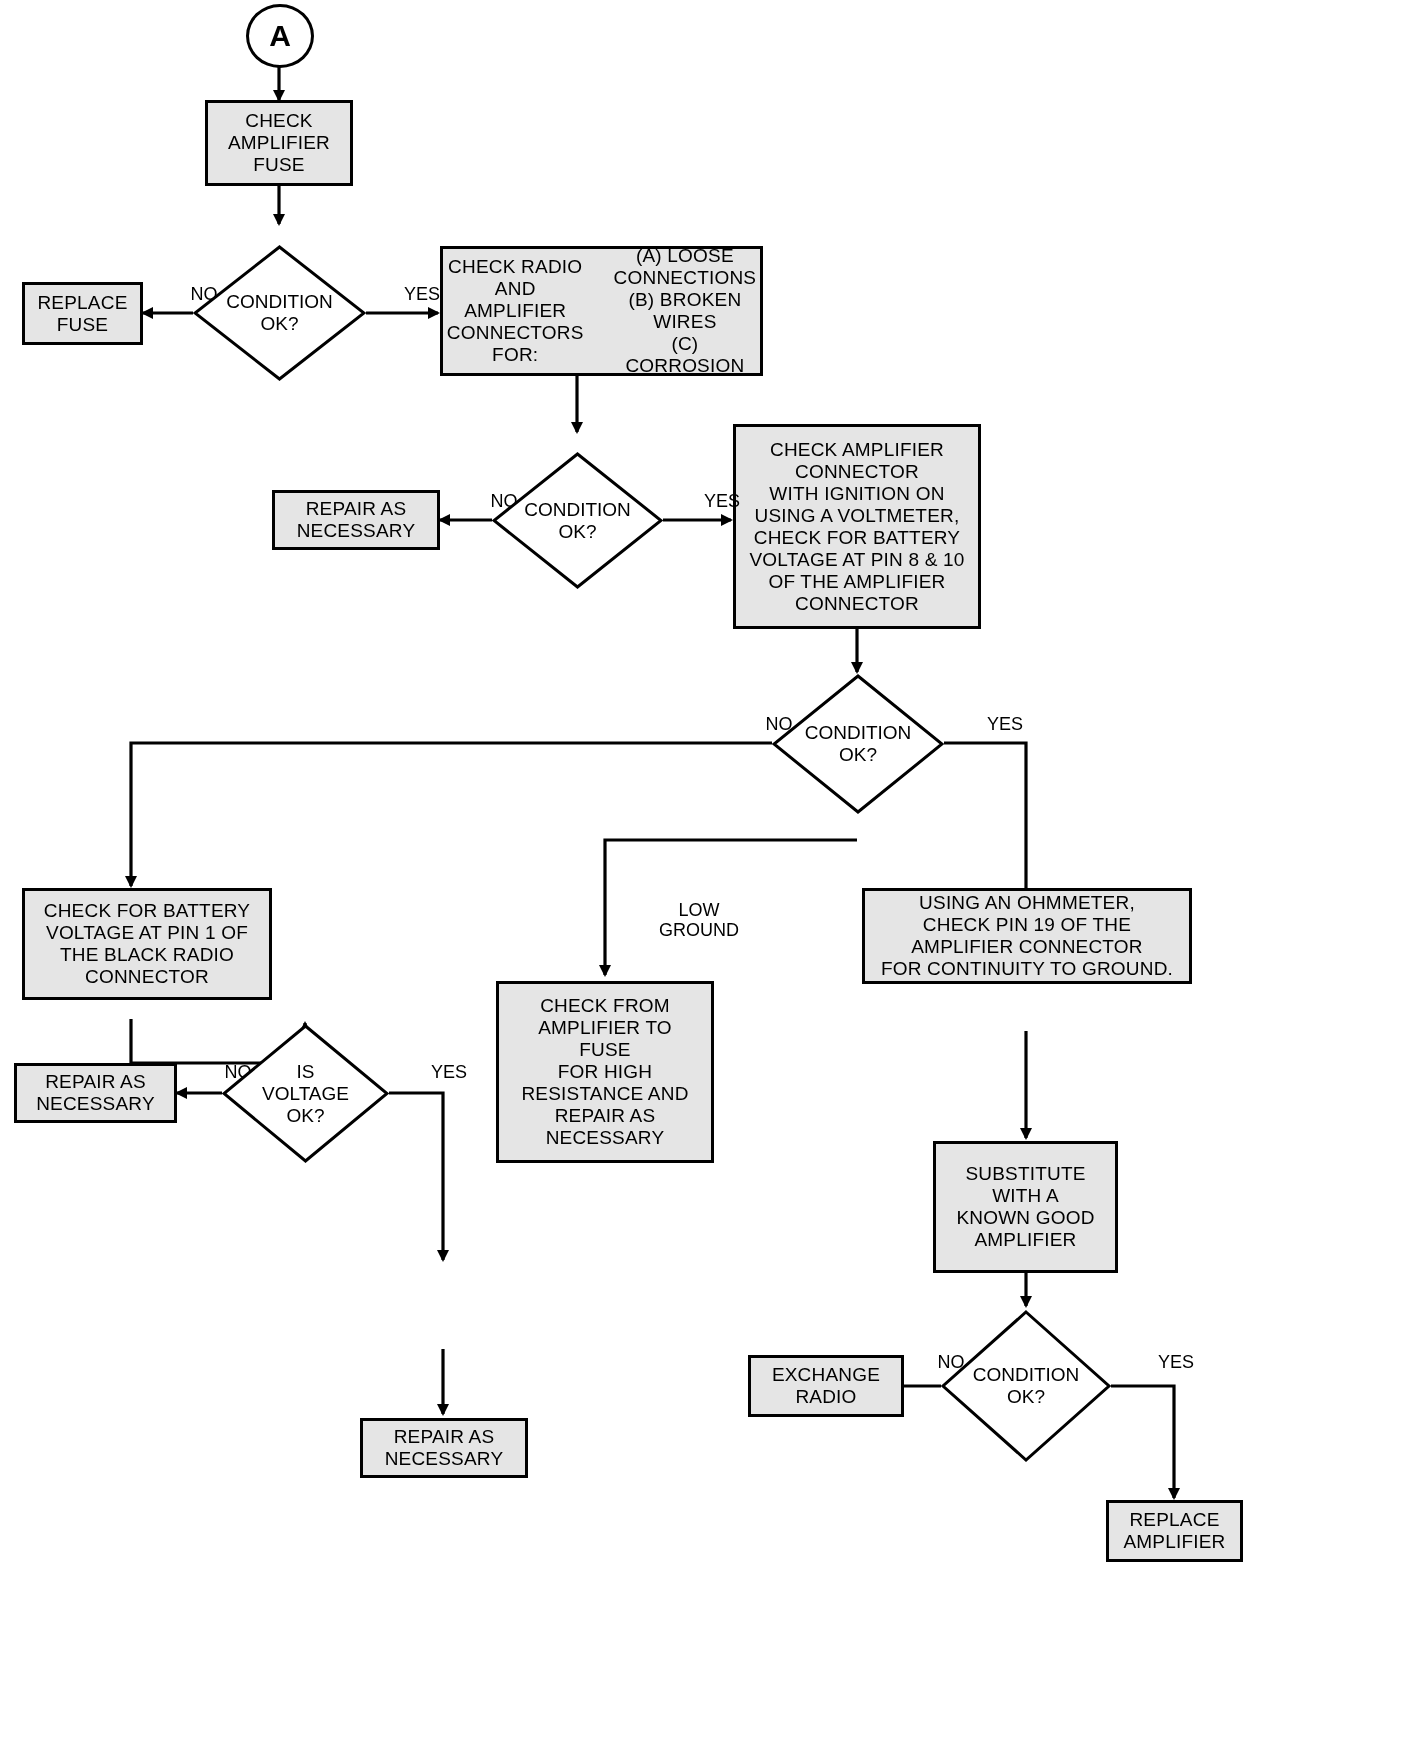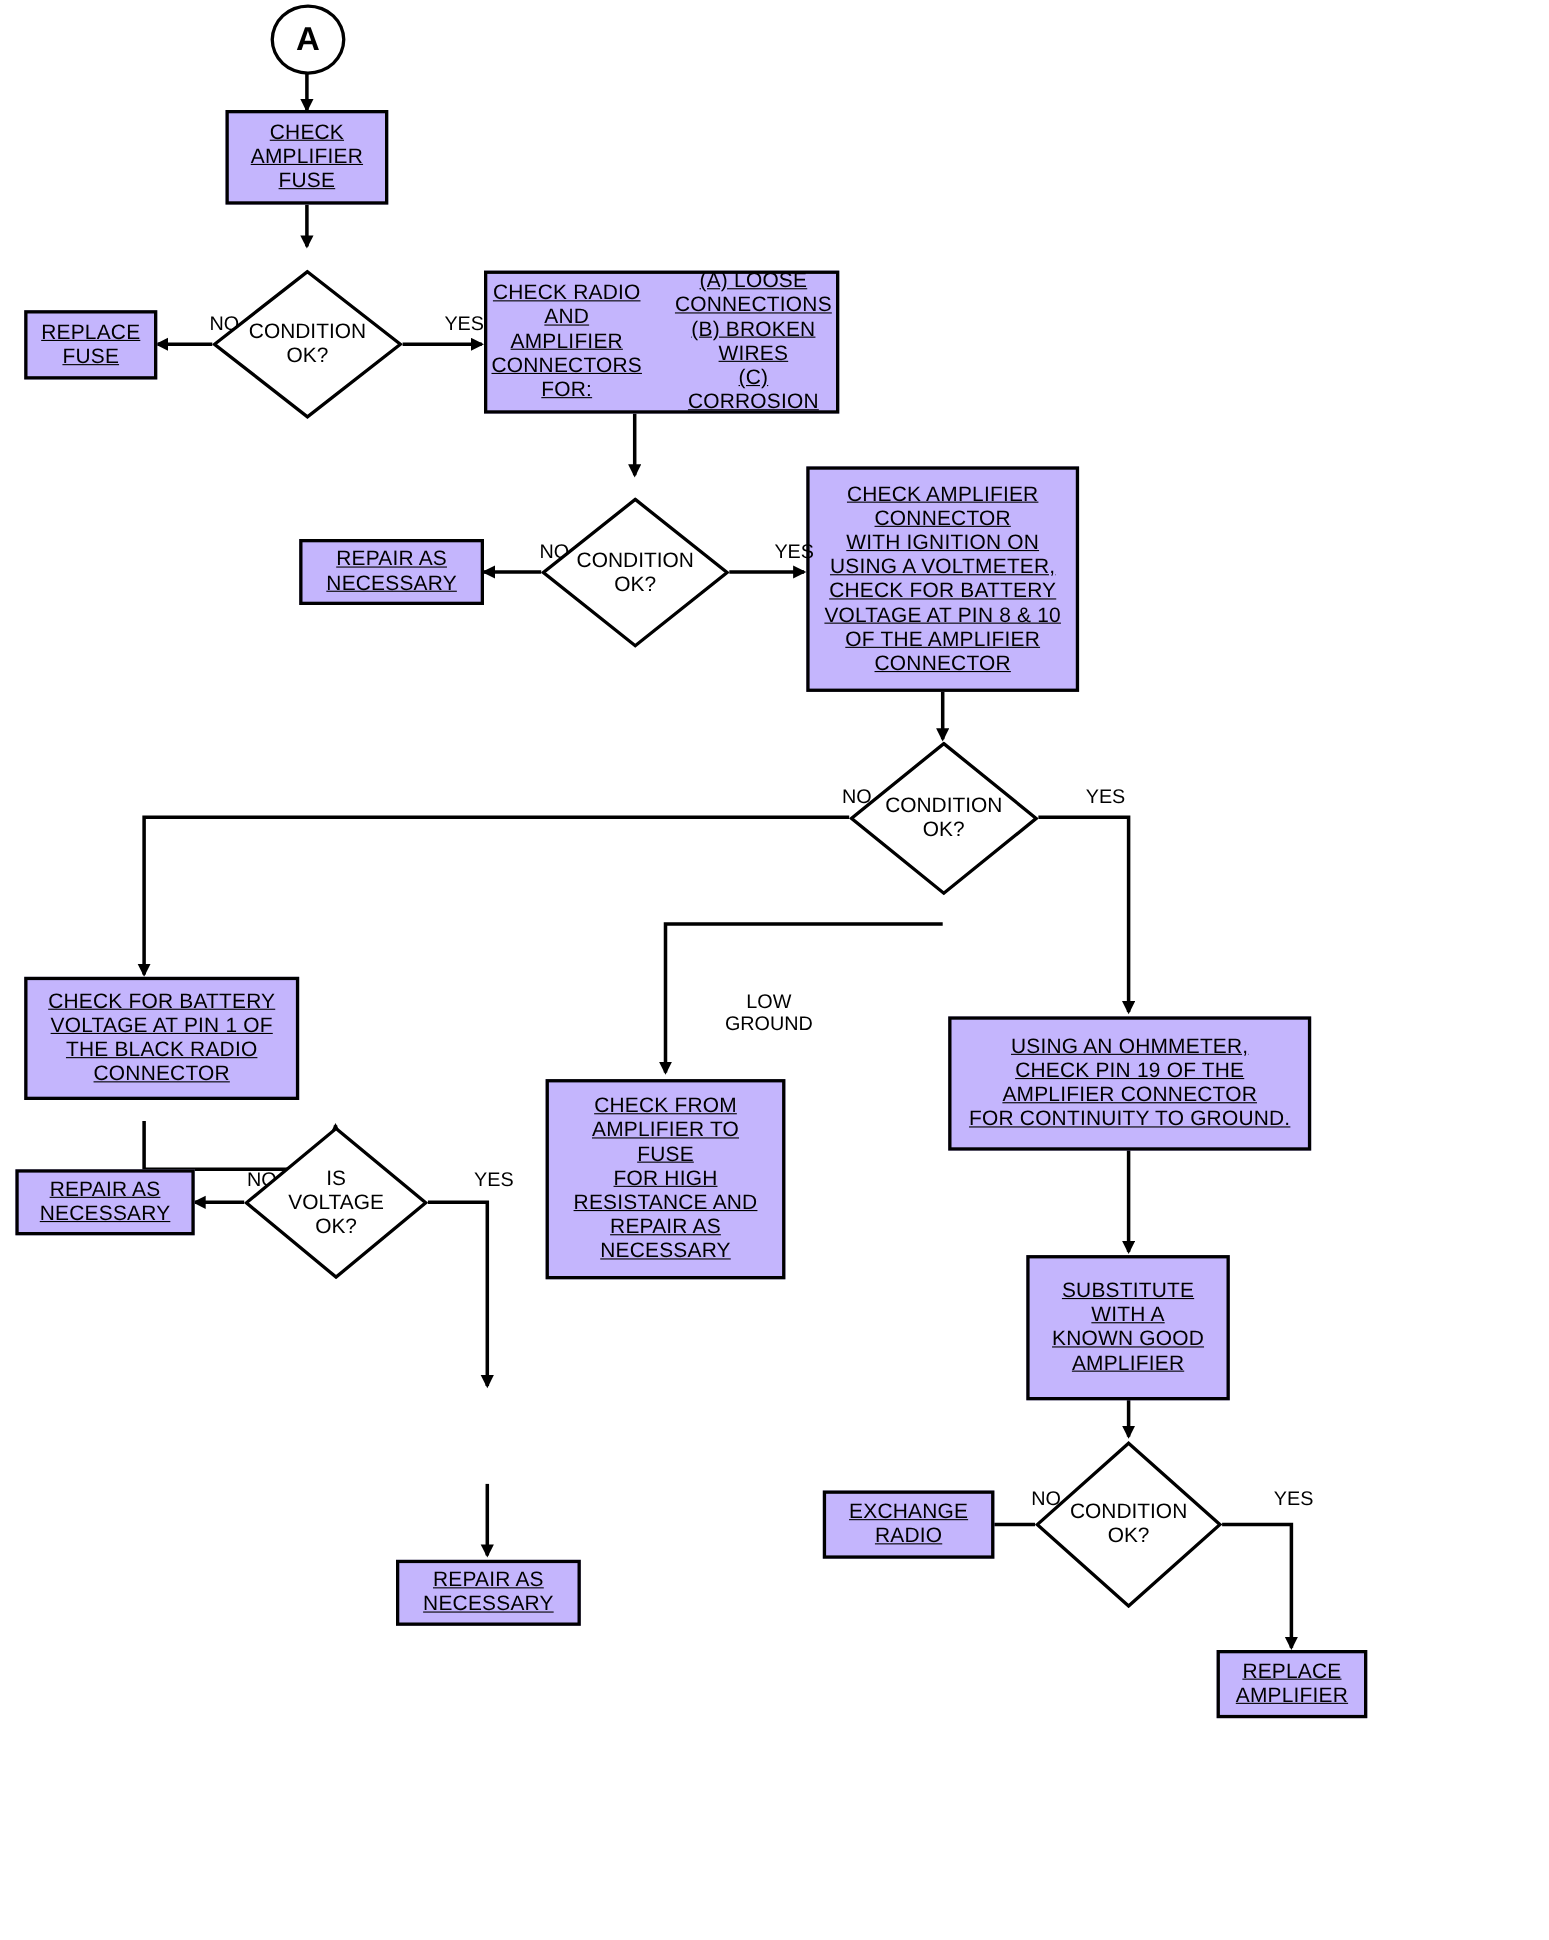--- a/index.html
+++ b/index.html
@@ -1,21 +1,21 @@
 <!DOCTYPE html>
 <html><head>
 <meta charset="utf-8">
 <style>
   html,body{margin:0;padding:0;background:#fff;}
   #page{position:relative;width:1408px;height:1764px;background:#ffffff;
         font-family:"Liberation Sans",sans-serif;color:#000;overflow:hidden;}
   svg#wires{position:absolute;left:0;top:0;width:1408px;height:1764px;}
   .node{position:absolute;box-sizing:border-box;display:flex;align-items:center;
         justify-content:center;text-align:center;}
-  .box{border:3px solid #000;background:#c4b5fd;text-decoration:underline;}
+  .box{border:3px solid #000;background:#e5e5e5;}
   .box .txt{font-size:19px;line-height:22px;letter-spacing:.2px;white-space:pre-line;
             font-weight:400;}
   .box .txt.lft{text-align:center;}
   .diamond{background:transparent;}
   .diamond .dtxt{position:relative;z-index:3;font-size:19px;line-height:22px;
                  white-space:pre-line;text-align:center;}
   .diamond svg{position:absolute;left:0;top:0;width:100%;height:100%;z-index:1;}
   .conn{position:absolute;border:3px solid #000;border-radius:50%;background:#fff;
         display:flex;align-items:center;justify-content:center;}
   .conn span{font-size:30px;font-weight:bold;line-height:1;}
@@ -151,21 +151,21 @@
   <div class="node box" style="left:496px;top:981px;width:218px;height:182px;">
     <div class="txt">CHECK FROM
 AMPLIFIER TO
 FUSE
 FOR HIGH
 RESISTANCE AND
 REPAIR AS
 NECESSARY</div>
   </div>
 
-  <div class="node box" style="left:862px;top:924px;width:330px;height:122px;">
+  <div class="node box" style="left:862px;top:888px;width:330px;height:96px;">
     <div class="txt">USING AN OHMMETER,
 CHECK PIN 19 OF THE
 AMPLIFIER CONNECTOR
 FOR CONTINUITY TO GROUND.</div>
   </div>
 
   <div class="node diamond" style="left:222px;top:1024px;width:167px;height:139px;">
     <svg viewBox="0 0 167 139" preserveAspectRatio="none">
       <polygon points="83.5,2 165,69.5 83.5,137 2,69.5" fill="#fff" stroke="#000" stroke-width="3"></polygon>
     </svg>

